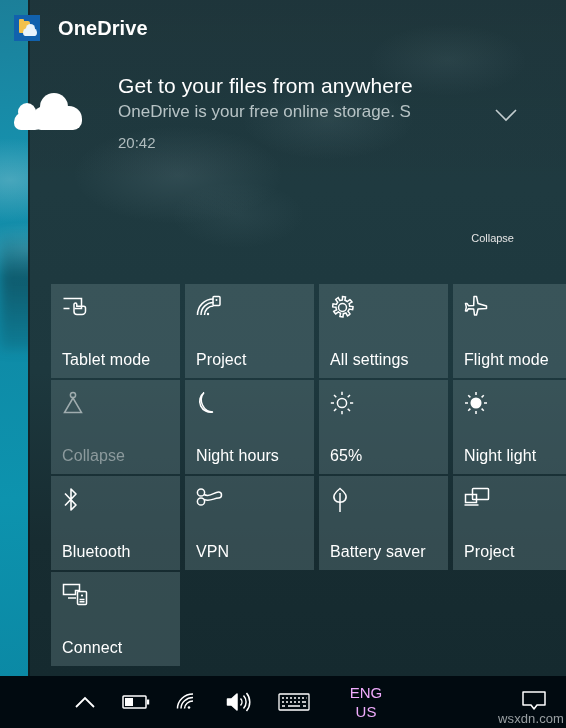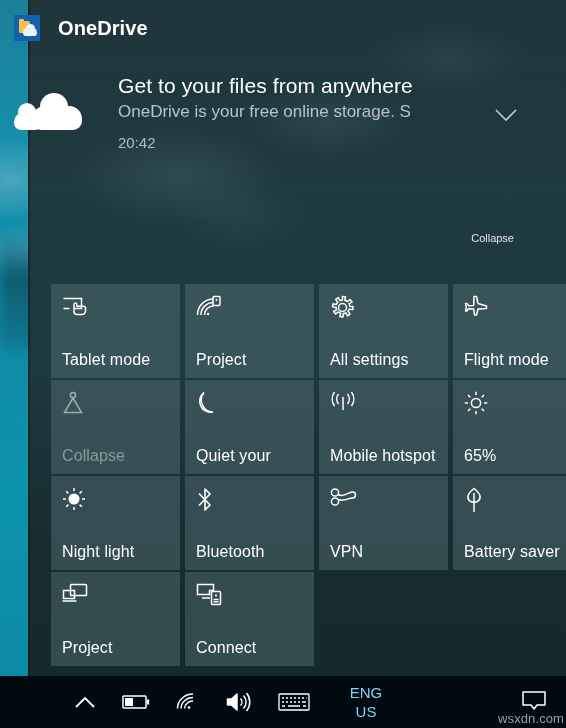--- a/index.html
+++ b/index.html
@@ -192,21 +192,21 @@
   #tray-icons {
     display:flex; align-items:center;
     margin-left:74px;
     gap:26px;
   }
   #tray-icons .tray-ico { display:flex; align-items:center; justify-content:center; }
   #tray-icons .tray-ico svg { display:block; }
 
   #lang-indicator {
     margin-left:36px;
-    color:#7dd3fc; font-size:15px;
+    color:#f0abfc; font-size:15px;
     line-height:19px; text-align:center;
     min-width:40px;
   }
   #clock {
     margin-left:26px;
     color:#ffffff; font-size:15px;
     line-height:19px; text-align:center;
     min-width:92px;
   }
   #action-center-button {
@@ -322,35 +322,23 @@
       </div>
       <div class="lbl">Collapse</div>
     </div>
 
     <div class="tile">
       <div class="ico">
         <svg width="22" height="24" viewBox="0 0 22 24" fill="none" stroke="#fff" stroke-width="1.5">
           <path d="M8 1.5 a11 11 0 0 0 9 19.5 a12 12 0 0 1-9-19.5 z"></path>
         </svg>
       </div>
-      <div class="lbl">Quiet your</div>
-    </div>
-
-    <div class="tile">
-      <div class="ico">
-        <svg width="26" height="22" viewBox="0 0 26 22" fill="none" stroke="#fff" stroke-width="1.5">
-          <path d="M13 6 v13"></path>
-          <path d="M8.5 3 a8 8 0 0 0 0 10"></path>
-          <path d="M17.5 3 a8 8 0 0 1 0 10"></path>
-          <path d="M4.5 1 a12 12 0 0 0 0 14"></path>
-          <path d="M21.5 1 a12 12 0 0 1 0 14"></path>
-        </svg>
-      </div>
-      <div class="lbl">Mobile hotspot</div>
-    </div>
+      <div class="lbl">Night hours</div>
+    </div>
+
 
     <div class="tile">
       <div class="ico">
         <svg width="24" height="24" viewBox="0 0 24 24" fill="none" stroke="#fff" stroke-width="1.5">
           <circle cx="12" cy="12" r="4.6"></circle>
           <path d="M12 0.8 v3.2 M12 20 v3.2 M0.8 12 h3.2 M20 12 h3.2
                    M4 4 l2.3 2.3 M17.7 17.7 l2.3 2.3 M20 4 l-2.3 2.3 M6.3 17.7 l-2.3 2.3"></path>
         </svg>
       </div>
       <div class="lbl">65%</div>

